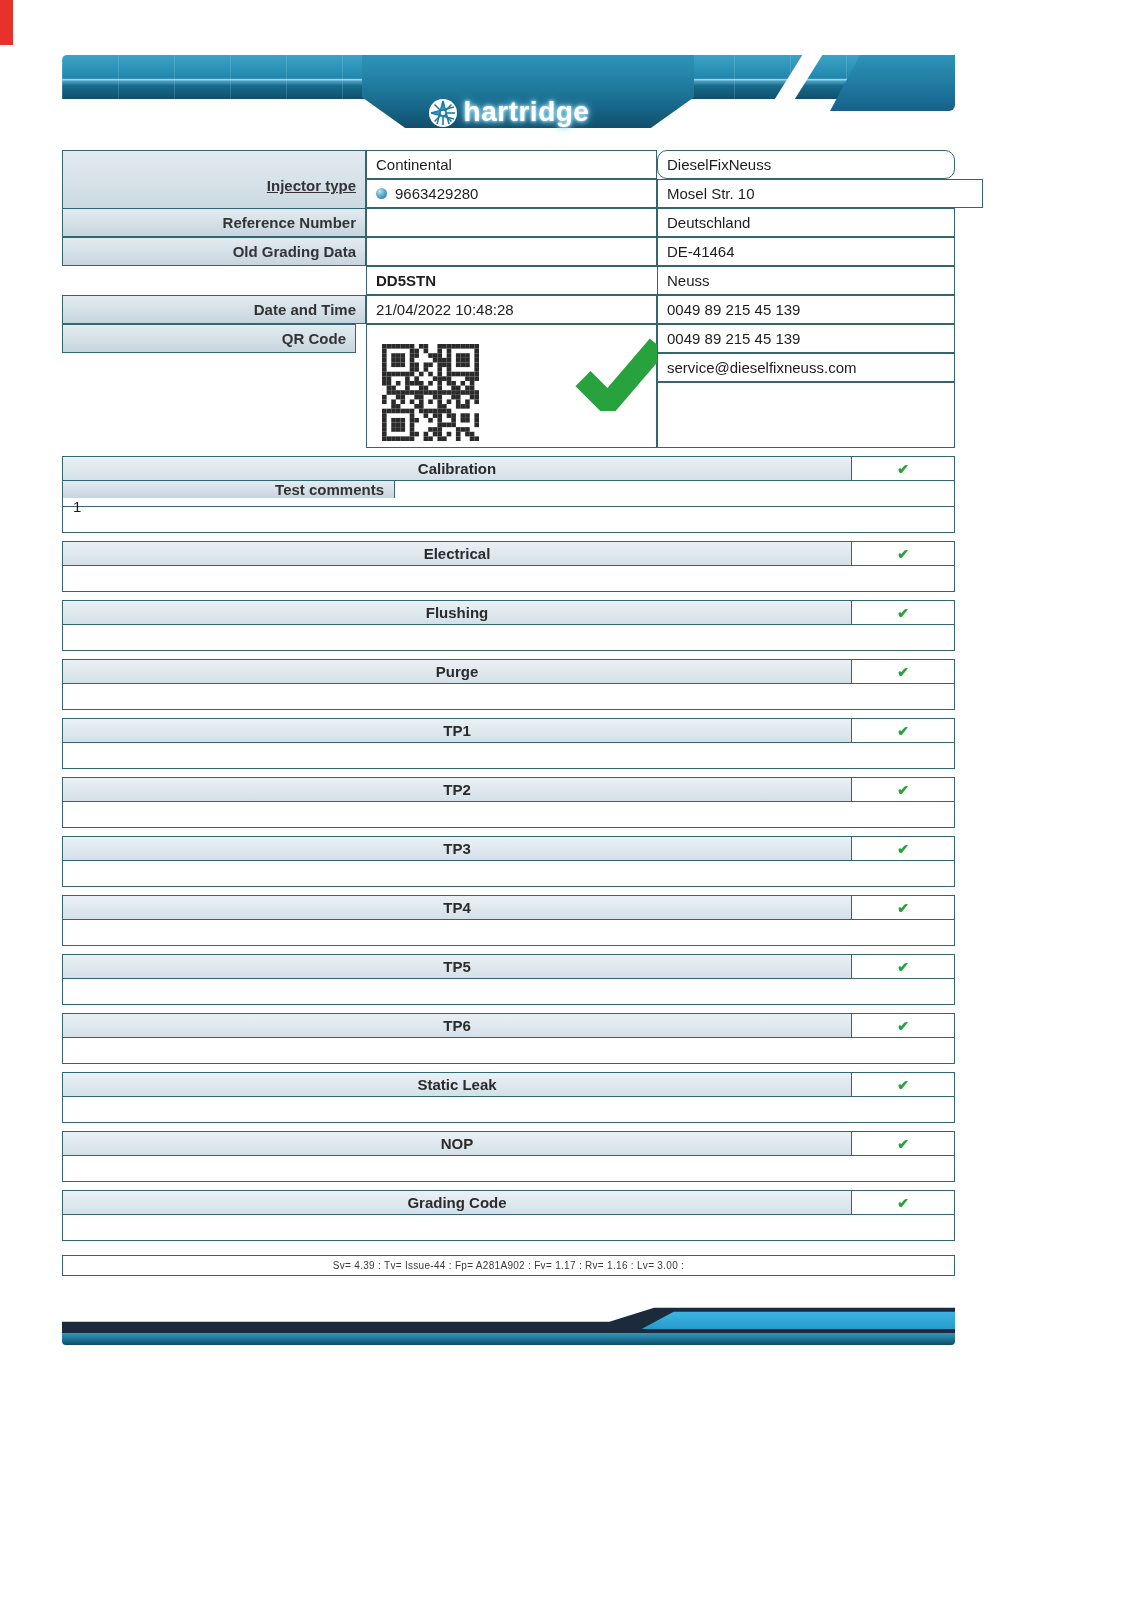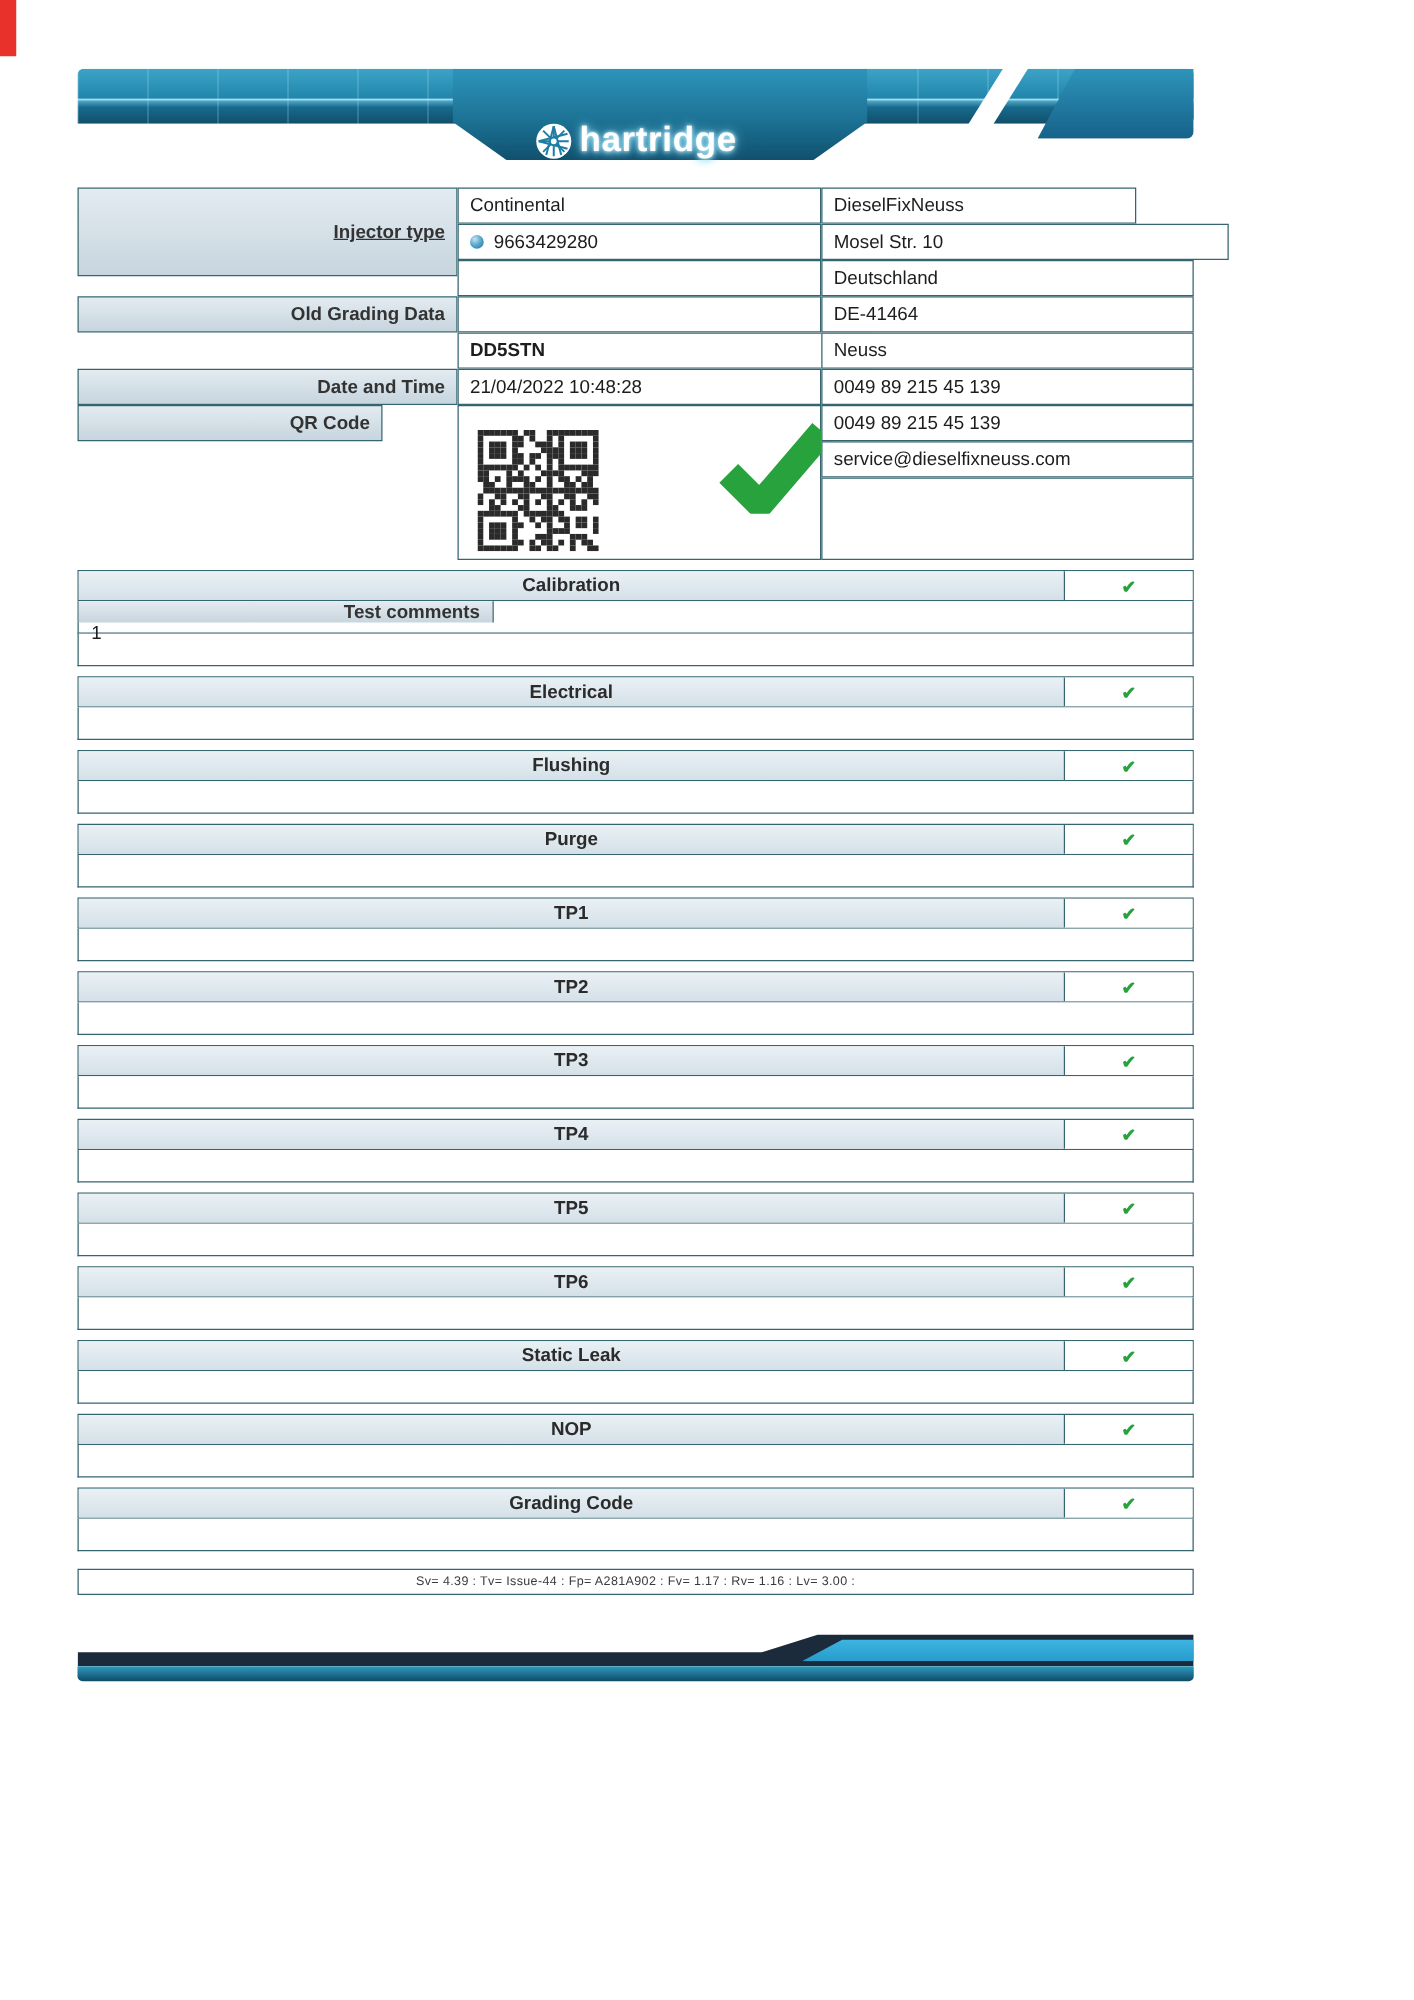--- a/index.html
+++ b/index.html
@@ -104,23 +104,24 @@
           </g>
           <circle cx="15" cy="15" r="3" fill="#ffffff" stroke="#1d7ea5" stroke-width="1.4"></circle>
         </svg>
       </span>
       <span class="logo-text">hartridge</span>
     </div>
   </div>
 
   <div class="info">
     <div class="cell lbl" style="left:0;top:0;width:304px;height:71px;text-decoration:underline;">Injector type</div>
+    <div class="cell lbl" style="left:0;top:58px;width:304px;height:29px;">Reference Number</div>
     <div class="cell lbl" style="left:0;top:87px;width:304px;height:29px;">Old Grading Data</div>
     <div class="cell lbl" style="left:0;top:145px;width:304px;height:29px;">Date and Time</div>
-    <div class="cell lbl" style="left:0;top:174px;width:244px;height:29px;">QR Code</div>
+    <div class="cell lbl" style="left:0;top:174px;width:294px;height:29px;">QR Code</div>
 
     <div class="cell val" style="left:304px;top:0;width:291px;height:29px;">Continental</div>
     <div class="cell val" style="left:304px;top:29px;width:291px;height:29px;">
       <span class="sphere"></span>
       <span>9663429280</span>
     </div>
     <div class="cell val" style="left:304px;top:58px;width:291px;height:29px;"></div>
     <div class="cell val" style="left:304px;top:87px;width:291px;height:29px;"></div>
     <div class="cell val" style="left:304px;top:116px;width:333px;height:29px;font-weight:bold;">DD5STN</div>
     <div class="cell val" style="left:304px;top:145px;width:291px;height:29px;">21/04/2022 10:48:28</div>
@@ -385,21 +386,21 @@
             <rect x="87.4" y="92.0" width="4.6" height="4.6"></rect>
             <rect x="92.0" y="92.0" width="4.6" height="4.6"></rect>
           </svg></span>
       <span class="big-check">
         <svg width="96" height="74" viewBox="0 0 100 80">
           <path d="M10 45 L37 72 L91 9" fill="none" stroke="#27a23c" stroke-width="23" stroke-linejoin="miter"></path>
         </svg>
       </span>
     </div>
 
-    <div class="cell val" style="left:595px;top:0;width:252px;height:29px;">DieselFixNeuss</div>
+    <div class="cell val" style="left:595px;top:0;width:298px;height:29px;border-radius:10px;">DieselFixNeuss</div>
     <div class="cell val" style="left:595px;top:29px;width:326px;height:29px;">Mosel Str. 10</div>
     <div class="cell val" style="left:595px;top:58px;width:298px;height:29px;">Deutschland</div>
     <div class="cell val" style="left:595px;top:87px;width:298px;height:29px;">DE-41464</div>
     <div class="cell val" style="left:595px;top:116px;width:298px;height:29px;">Neuss</div>
     <div class="cell val" style="left:595px;top:145px;width:298px;height:29px;">0049 89 215 45 139</div>
     <div class="cell val" style="left:595px;top:174px;width:298px;height:29px;">0049 89 215 45 139</div>
     <div class="cell val" style="left:595px;top:203px;width:298px;height:29px;">service@dieselfixneuss.com</div>
     <div class="cell val" style="left:595px;top:232px;width:298px;height:66px;"></div>
   </div>
 

